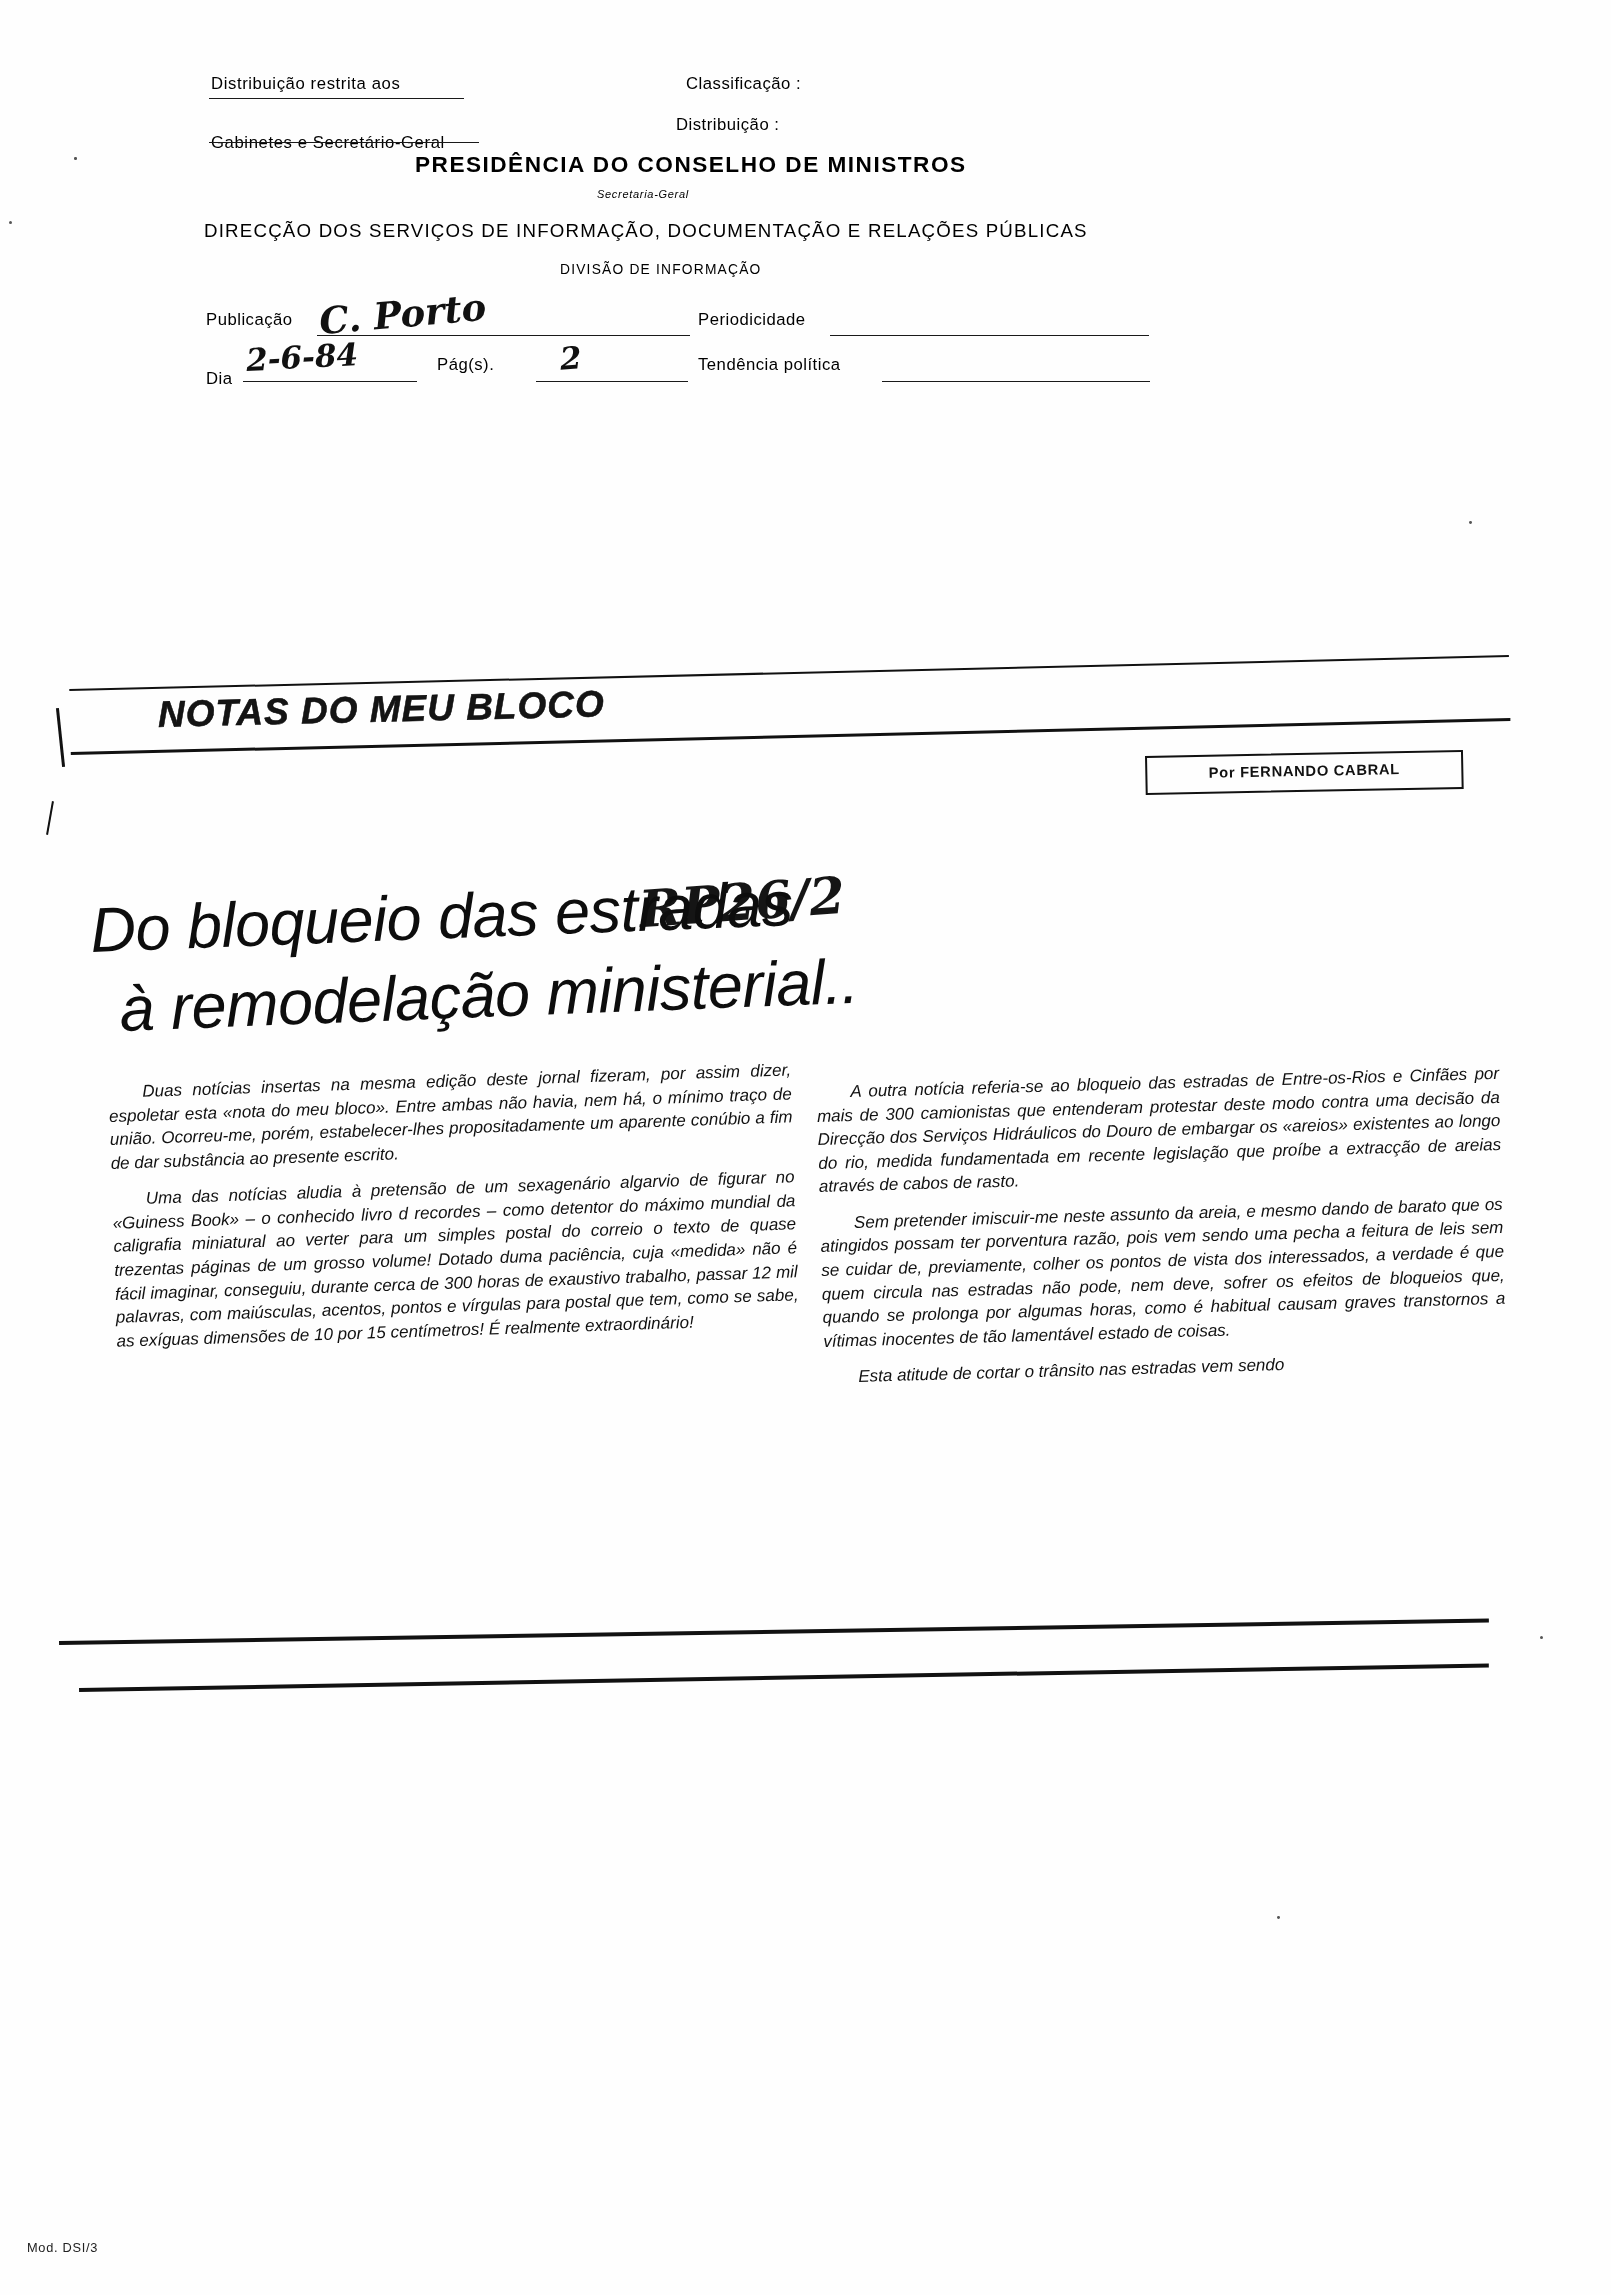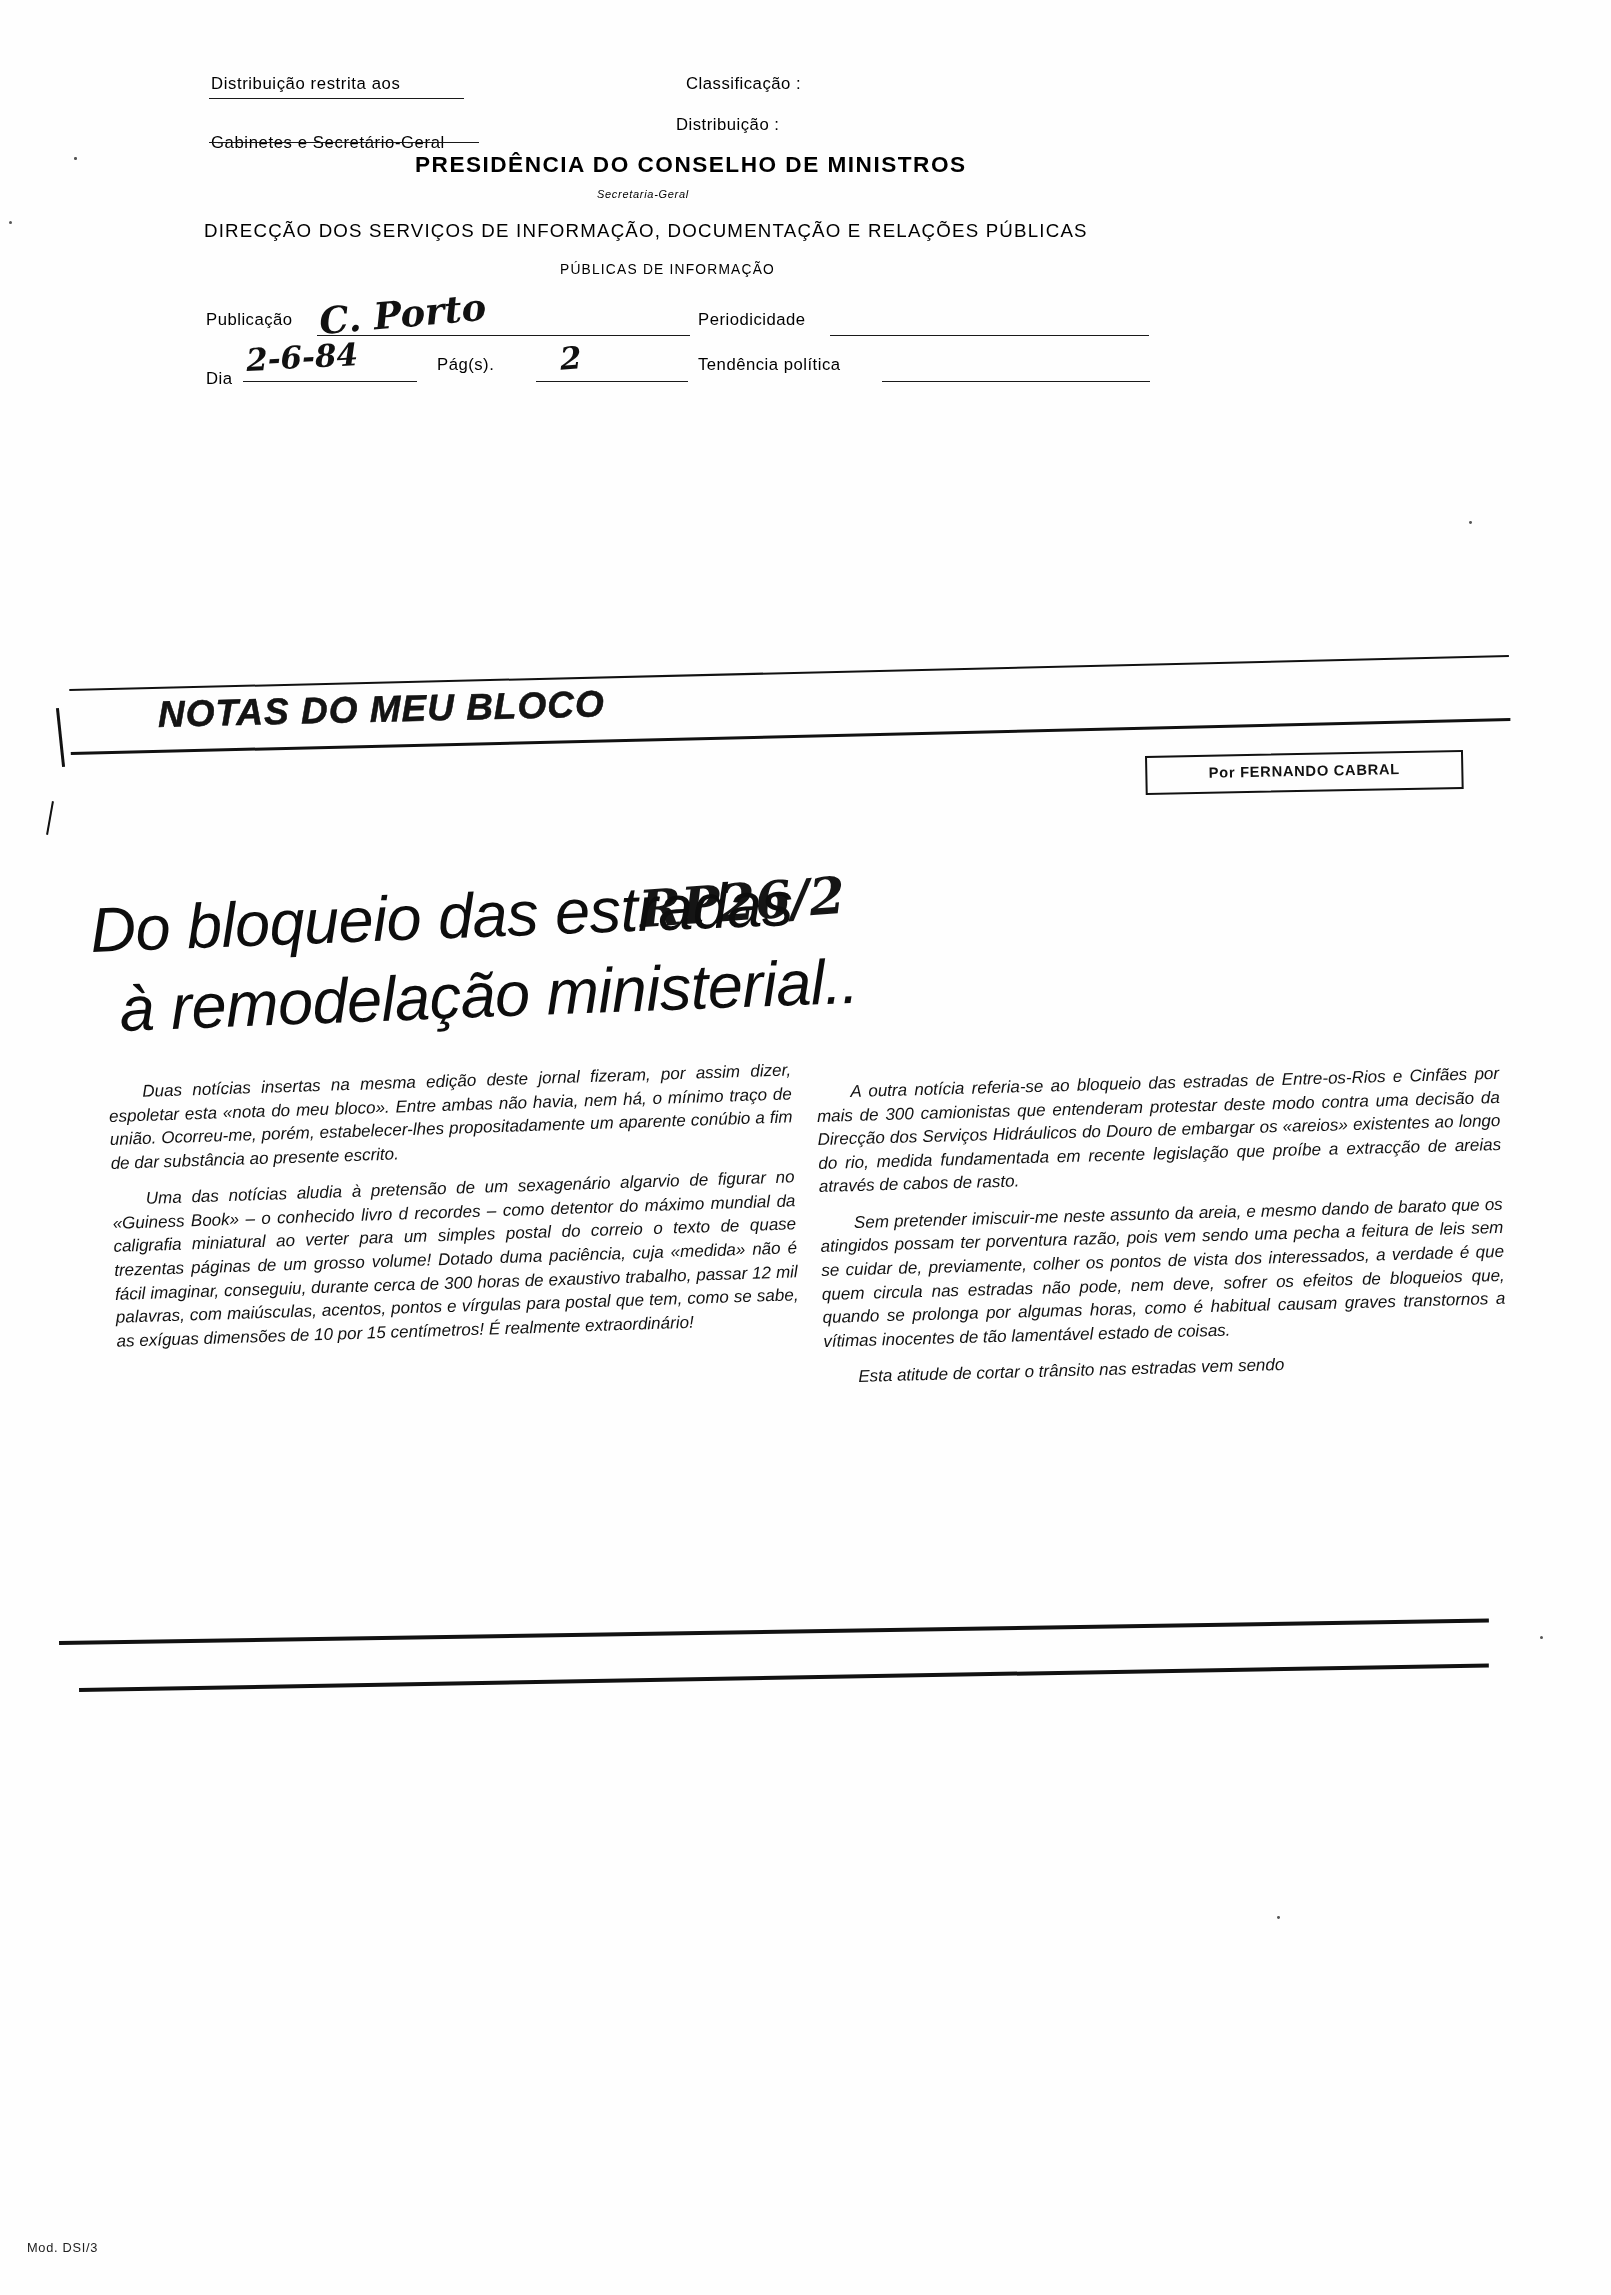--- a/index.html
+++ b/index.html
@@ -274,21 +274,21 @@
 
     <div class="field-line" style="left:211px; top:133px;">Gabinetes e Secretário-Geral</div>
     <div class="underline" style="left:209px; top:142px; width:270px;"></div>
 
     <div class="plain" style="left:686px; top:74px;">Classificação :</div>
     <div class="plain" style="left:676px; top:115px;text-align:right;">Distribuição :</div>
 
     <div class="hdr-main" style="left:415px; top:152px;">PRESIDÊNCIA DO CONSELHO DE MINISTROS</div>
     <div class="hdr-sub" style="left:597px; top:188px;">Secretaria-Geral</div>
     <div class="hdr-wide" style="left:204px; top:220px;">DIRECÇÃO  DOS  SERVIÇOS  DE  INFORMAÇÃO,  DOCUMENTAÇÃO  E  RELAÇÕES  PÚBLICAS</div>
-    <div class="hdr-small" style="left:560px; top:262px;">PÚBLICAS DE INFORMAÇÃO</div>
+    <div class="hdr-small" style="left:560px; top:262px;">DIVISÃO DE INFORMAÇÃO</div>
 
     <div class="plain" style="left:206px; top:310px;">Publicação</div>
     <div class="hand" style="left:319px; top:292px; font-size:37px; transform:rotate(-5deg);">C. Porto</div>
     <div class="underline" style="left:317px; top:335px; width:373px;"></div>
 
     <div class="plain" style="left:698px; top:310px;">Periodicidade</div>
     <div class="plain" style="left:835px; top:310px; width:305px;"></div>
     <div class="underline" style="left:830px; top:335px; width:319px;"></div>
 
     <div class="plain" style="left:206px; top:369px;">Dia</div>

